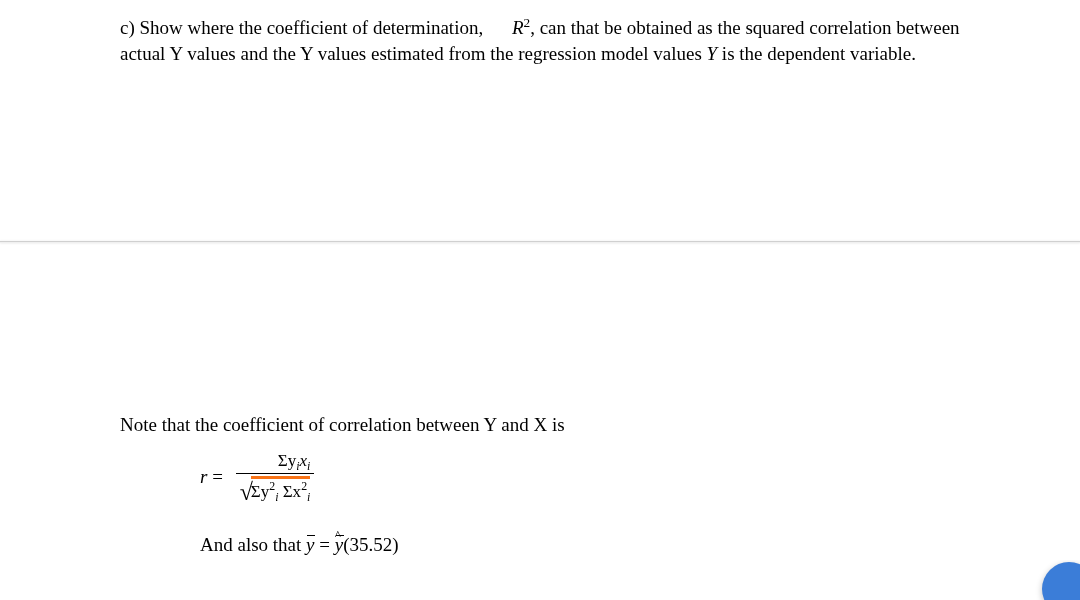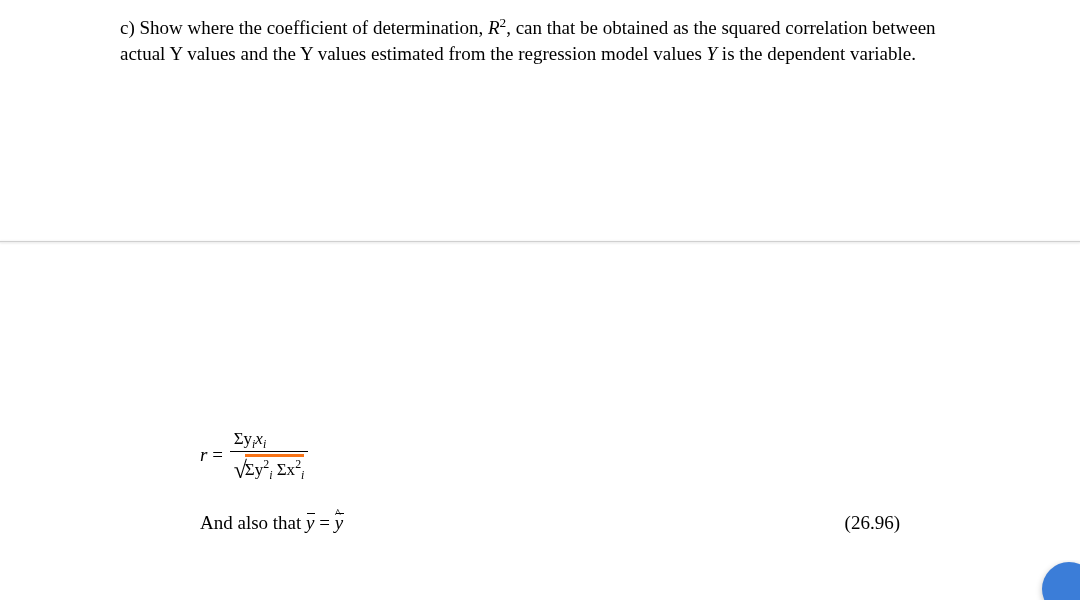--- a/index.html
+++ b/index.html
@@ -41,22 +41,22 @@
       font-style: italic;
       font-size: 19px;
     }
     .formula {
       display: inline-block;
       position: relative;
     }
     .frac {
       display: inline-block;
       vertical-align: middle;
-      text-align: left;
-      margin-left: 2px;
+      text-align: right;
+      margin-left: 8px;
     }
     .frac .num {
       display: block;
       border-bottom: 1px solid #000;
       padding: 0 4px;
       font-size: 17px;
       line-height: 1.1;
     }
     .frac .den {
       display: block;
@@ -71,21 +71,20 @@
       vertical-align: -3px;
       margin-right: -2px;
     }
     .overline {
       border-top: 3px solid #f97316;
       padding-top: 1px;
       display: inline-block;
     }
     .also-row {
       display: flex;
-      justify-content: space-between;
       align-items: center;
       margin-top: 28px;
       padding-left: 80px;
       padding-right: 60px;
     }
     .also-text { font-size: 19px; }
     .eqno { font-size: 19px; }
     .yvar {
       font-style: italic;
       position: relative;
@@ -98,21 +97,21 @@
       width: 8px;
       border-top: 1px solid #000;
     }
     .hat-over {
       font-style: normal;
       font-size: 13px;
       position: absolute;
       left: 0px;
       top: -7px;
     }
-    .Rsup { font-style: italic; }
+    .Rsup { font-style: italic; margin-left: 24px; }
     sup { font-size: 0.7em; font-style: normal; }
     sub { font-size: 0.7em; font-style: italic; }
     .floating-btn {
       position: absolute;
       right: 0;
       bottom: 0;
       width: 48px;
       height: 40px;
       overflow: hidden;
     }
@@ -136,38 +135,39 @@
     <span>c)</span>
     <span>Show where the coefficient of determination, </span><span class="Rsup"><span>R</span><sup>2</sup></span><span>, can that be obtained as the squared</span>
     <span>correlation between actual Y values and the Y values estimated from the regression model</span>
     <span>values </span><span class="italic">Y</span><span> is the dependent variable.</span>
   </p>
 </div>
 
 <div class="divider"></div>
 
 <div class="content-bottom">
+  <p>Note that the coefficient of correlation between Y and X is</p>
 
   <div class="formula-block">
     <span class="formula">
       <span>r</span><span style="font-style:normal"> = </span>
       <span class="frac">
         <span class="num">
           <span style="font-style:normal">Σy</span><sub>i</sub><span class="italic">x</span><sub>i</sub>
         </span>
         <span class="den">
           <span class="sqrt-sym">√</span><span class="overline"><span style="font-style:normal">Σy</span><sup style="font-style:normal">2</sup><sub>i</sub><span style="font-style:normal"> Σx</span><sup style="font-style:normal">2</sup><sub>i</sub></span>
         </span>
       </span>
     </span>
   </div>
 
   <div class="also-row">
     <span class="also-text">
       <span>And also that </span><span class="yvar"><span class="bar-over"></span><span class="italic">y</span></span><span> = </span><span class="yvar"><span class="bar-over"></span><span class="hat-over">^</span><span class="italic">y</span></span>
     </span>
-    <span class="eqno">(26.96)</span>
+    <span class="eqno">(35.52)</span>
   </div>
 </div>
 
 <div class="floating-btn">
   <div class="circle"></div>
 </div>
 
 </body></html>

